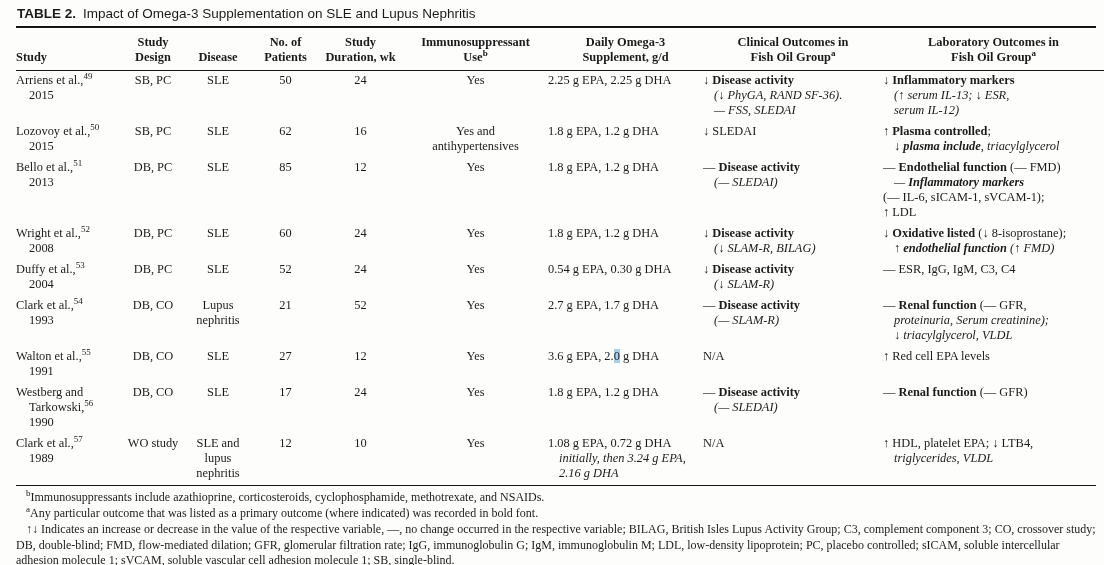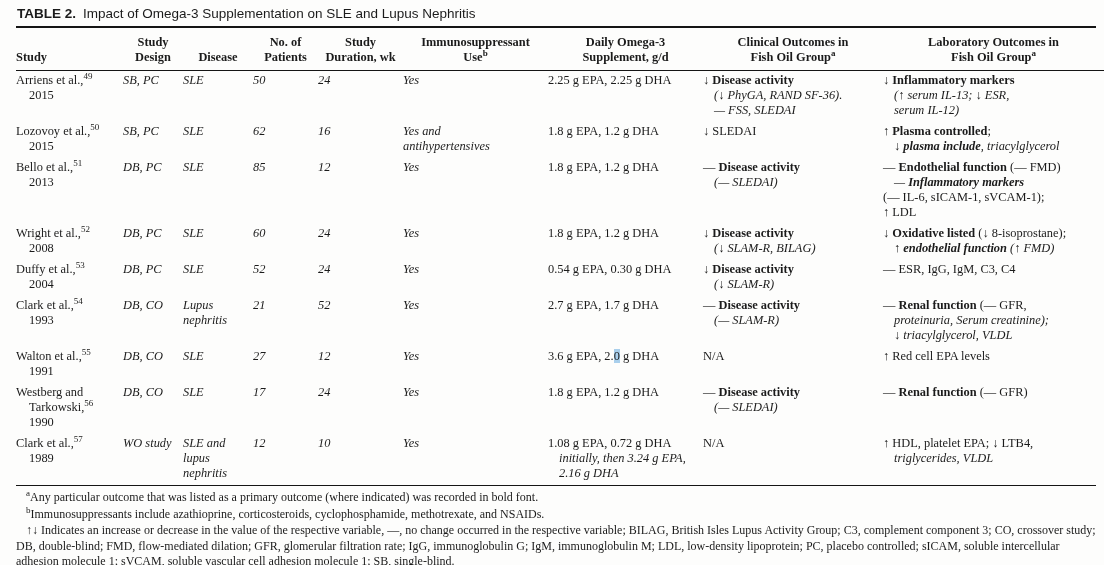--- a/index.html
+++ b/index.html
@@ -17,21 +17,21 @@
   .rule { height:1.6px; background:#151515; }
   .title-rule { margin-top:5px; }
   table { border-collapse:collapse; table-layout:fixed; width:1088px; font-size:12.4px; line-height:15px; }
   thead th {
     font-weight:bold; text-align:center; vertical-align:bottom;
     white-space:pre-line; padding:7px 0 5px 0;
     border-bottom:1.5px solid #151515; font-size:12.4px; line-height:15px;
   }
   thead th.left { text-align:left; }
   tbody td { vertical-align:top; padding:2px 4px 4px 0; }
-  tbody td.center { text-align:left; white-space:pre-line; padding-right:0;font-style:italic; }
+  tbody td.center { text-align:center; white-space:pre-line; padding-right:0; }
   .hang { padding-left:13px; text-indent:-13px; white-space:pre-line; }
   .hang .year { display:block; text-indent:0; }
   .line { }
   .line.ind { padding-left:11px;font-style:italic; }
   .b { font-weight:bold; }
   .hl { background:#a9cfec; }
   sup { font-size:9px; line-height:0; vertical-align:super; }
   .footnotes { margin:0 0 0 0; font-size:12px; line-height:15.5px; }
   .footnote { margin:0; text-indent:10px; }
   .footnote:first-of-type { margin-top:4px; }
@@ -275,18 +275,18 @@
             <div class="line"><span>↑ HDL, platelet EPA; ↓ LTB4,</span></div>
             <div class="line ind"><span>triglycerides, VLDL</span></div>
           </td>
         </tr>
       </tbody>
   </table>
 
   <div class="rule"></div>
 
   <div class="footnotes">
+    <p class="footnote fn-gap"><sup>b</sup><span>Immunosuppressants include azathioprine, corticosteroids, cyclophosphamide, methotrexate, and NSAIDs.</span></p>
     <p class="footnote"><sup>a</sup><span>Any particular outcome that was listed as a primary outcome (where indicated) was recorded in bold font.</span></p>
-    <p class="footnote fn-gap"><sup>b</sup><span>Immunosuppressants include azathioprine, corticosteroids, cyclophosphamide, methotrexate, and NSAIDs.</span></p>
     <p class="footnote fn-gap"><sup></sup><span>↑↓ Indicates an increase or decrease in the value of the respective variable, —, no change occurred in the respective variable; BILAG, British Isles Lupus Activity Group; C3, complement component 3; CO, crossover study; DB, double-blind; FMD, flow-mediated dilation; GFR, glomerular filtration rate; IgG, immunoglobulin G; IgM, immunoglobulin M; LDL, low-density lipoprotein; PC, placebo controlled; sICAM, soluble intercellular adhesion molecule 1; sVCAM, soluble vascular cell adhesion molecule 1; SB, single-blind.</span></p>
   </div>
 
 </div>
 
 </body></html>

